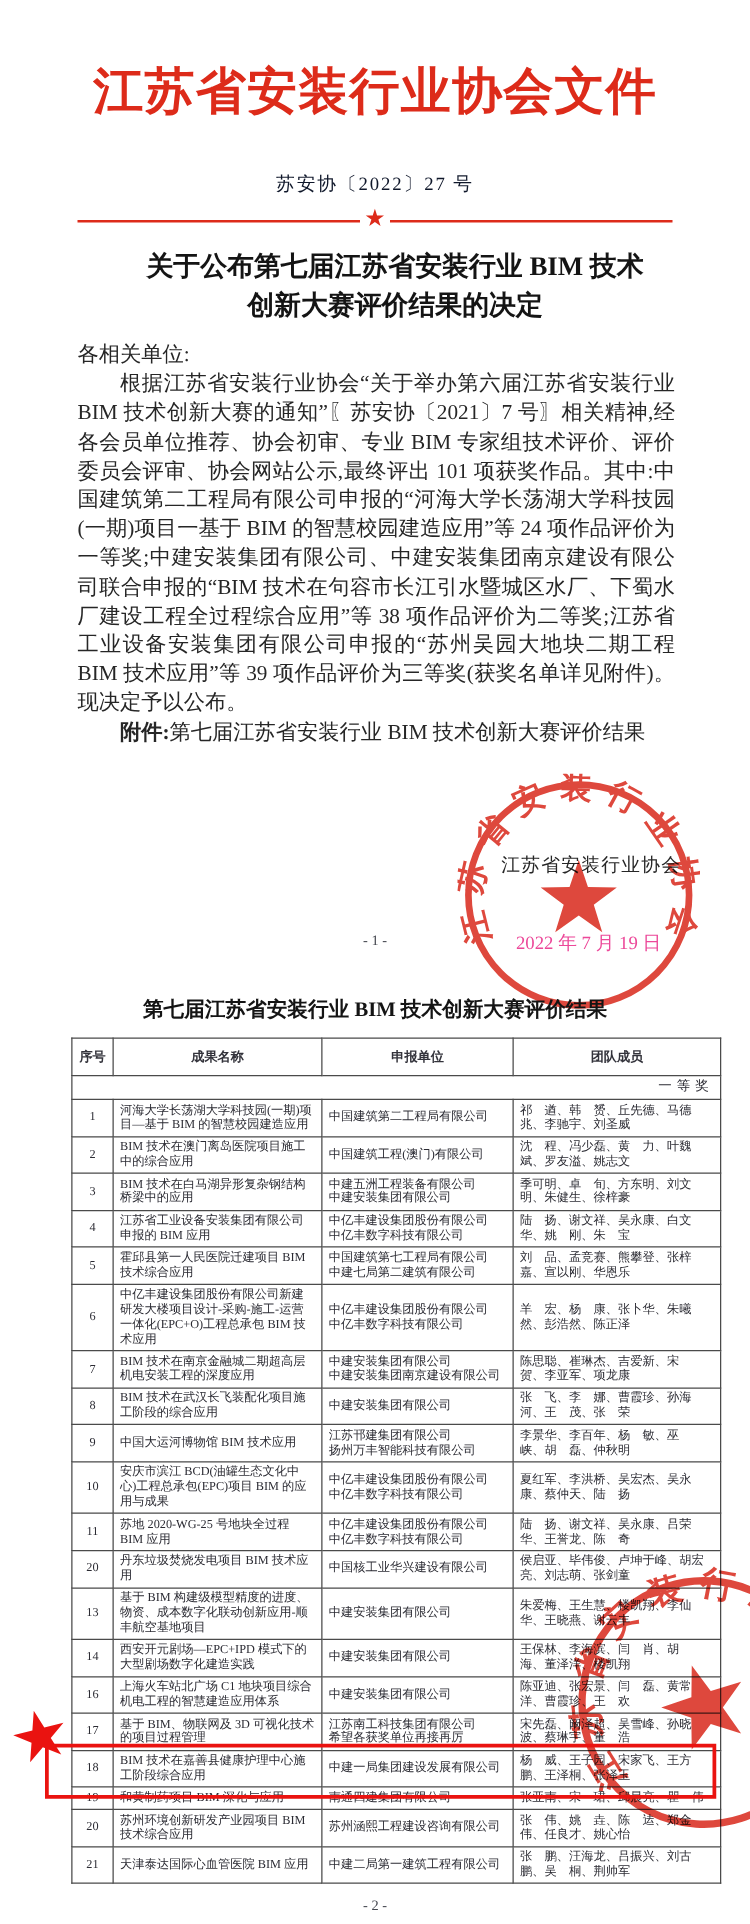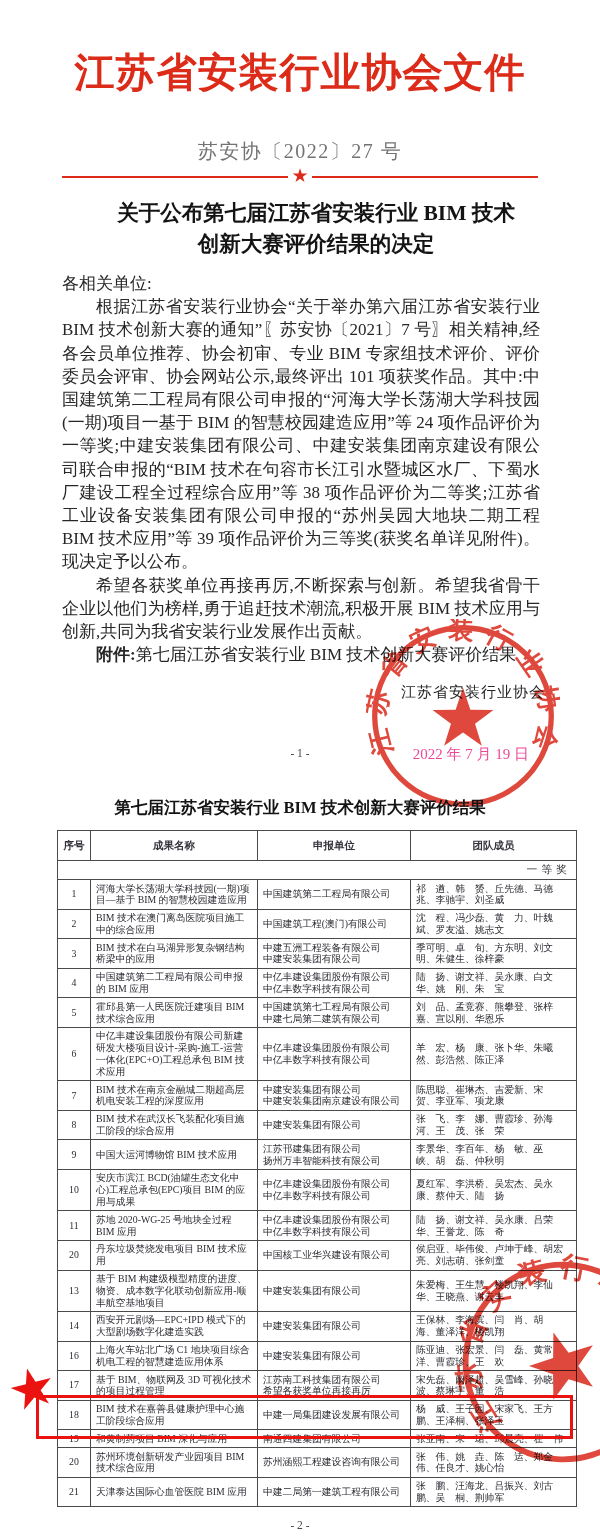--- a/index.html
+++ b/index.html
@@ -10,21 +10,21 @@
     --border-gray:#4a4a4a;
   }
   html,body{margin:0;padding:0;background:#ffffff;}
   #page{
     position:relative;width:600px;height:1539px;margin:5px auto;background:#ffffff;
     font-family:"Liberation Serif","DejaVu Serif",serif;color:var(--ink);overflow:hidden;
   }
   .header-title{position:absolute;top:40px;left:0;width:100%;text-align:center;
     font-size:40px;font-weight:bold;color:var(--accent-red);letter-spacing:1px;}
   .doc-number{position:absolute;top:133px;left:0;width:100%;text-align:center;
-    font-size:20px;color:#737373;letter-spacing:1.5px;}
+    font-size:15px;color:#0f172a;letter-spacing:1.5px;}
   .red-rule{position:absolute;top:171px;left:62px;width:476px;
     border-top:2.5px solid var(--accent-red);}
   .rule-star-wrap{position:absolute;top:159px;left:0;width:100%;text-align:center;}
   .rule-star{display:inline-block;background:#ffffff;padding:0 3px;color:var(--accent-red);
     font-size:19px;line-height:24px;}
   .doc-title{position:absolute;top:193px;left:0;width:100%;text-align:center;
     font-weight:bold;font-size:21.5px;line-height:31px;color:#141414;padding-left:16px;}
   .body-text{position:absolute;top:267px;left:62px;width:478px;
     font-size:17px;line-height:23.2px;text-align:justify;color:#262626;}
   .body-text p{margin:0;}
@@ -70,21 +70,20 @@
   </div>
 
   <div class="doc-title">
     <div>关于公布第七届江苏省安装行业 BIM 技术</div>
     <div>创新大赛评价结果的决定</div>
   </div>
 
   <div class="body-text">
     <p class="salutation">各相关单位:</p>
     <p class="para">根据江苏省安装行业协会“关于举办第六届江苏省安装行业 BIM 技术创新大赛的通知”〖苏安协〔2021〕7 号〗相关精神,经各会员单位推荐、协会初审、专业 BIM 专家组技术评价、评价委员会评审、协会网站公示,最终评出 101 项获奖作品。其中:中国建筑第二工程局有限公司申报的“河海大学长荡湖大学科技园(一期)项目一基于 BIM 的智慧校园建造应用”等 24 项作品评价为一等奖;中建安装集团有限公司、中建安装集团南京建设有限公司联合申报的“BIM 技术在句容市长江引水暨城区水厂、下蜀水厂建设工程全过程综合应用”等 38 项作品评价为二等奖;江苏省工业设备安装集团有限公司申报的“苏州吴园大地块二期工程 BIM 技术应用”等 39 项作品评价为三等奖(获奖名单详见附件)。现决定予以公布。</p>
-    <p class="para">希望各获奖单位再接再厉,不断探索与创新。希望我省骨干企业以他们为榜样,勇于追赶技术潮流,积极开展 BIM 技术应用与创新,共同为我省安装行业发展作出贡献。</p>
     <p class="attachment"><span class="att-label">附件:</span><span>第七届江苏省安装行业 BIM 技术创新大赛评价结果</span></p>
   </div>
 
   <div class="signer">江苏省安装行业协会</div>
   <div class="sign-date">2022 年 7 月 19 日</div>
 
   <svg id="seal1" class="seal" viewBox="0 0 200 200">
     <circle cx="100" cy="100" r="91" fill="none" stroke="currentColor" stroke-width="5.5"></circle>
     <defs>
         <path id="arc1" d="M 30.7 140 A 80 80 0 1 1 169.3 140" fill="none"></path>
@@ -132,21 +131,21 @@
         </tr>
         <tr>
           <td class="col-no">3</td>
           <td class="col-name">BIM 技术在白马湖异形复杂钢结构桥梁中的应用</td>
           <td class="col-unit">中建五洲工程装备有限公司
 中建安装集团有限公司</td>
           <td class="col-team">季可明、卓　旬、方东明、刘文明、朱健生、徐梓豪</td>
         </tr>
         <tr>
           <td class="col-no">4</td>
-          <td class="col-name">中国建筑第二工程局有限公司申报的 BIM 应用</td>
+          <td class="col-name">江苏省工业设备安装集团有限公司申报的 BIM 应用</td>
           <td class="col-unit">中亿丰建设集团股份有限公司
 中亿丰数字科技有限公司</td>
           <td class="col-team">陆　扬、谢文祥、吴永康、白文华、姚　刚、朱　宝</td>
         </tr>
         <tr>
           <td class="col-no">5</td>
           <td class="col-name">霍邱县第一人民医院迁建项目 BIM 技术综合应用</td>
           <td class="col-unit">中国建筑第七工程局有限公司
 中建七局第二建筑有限公司</td>
           <td class="col-team">刘　品、孟竞赛、熊攀登、张梓嘉、宣以刚、华恩乐</td>

